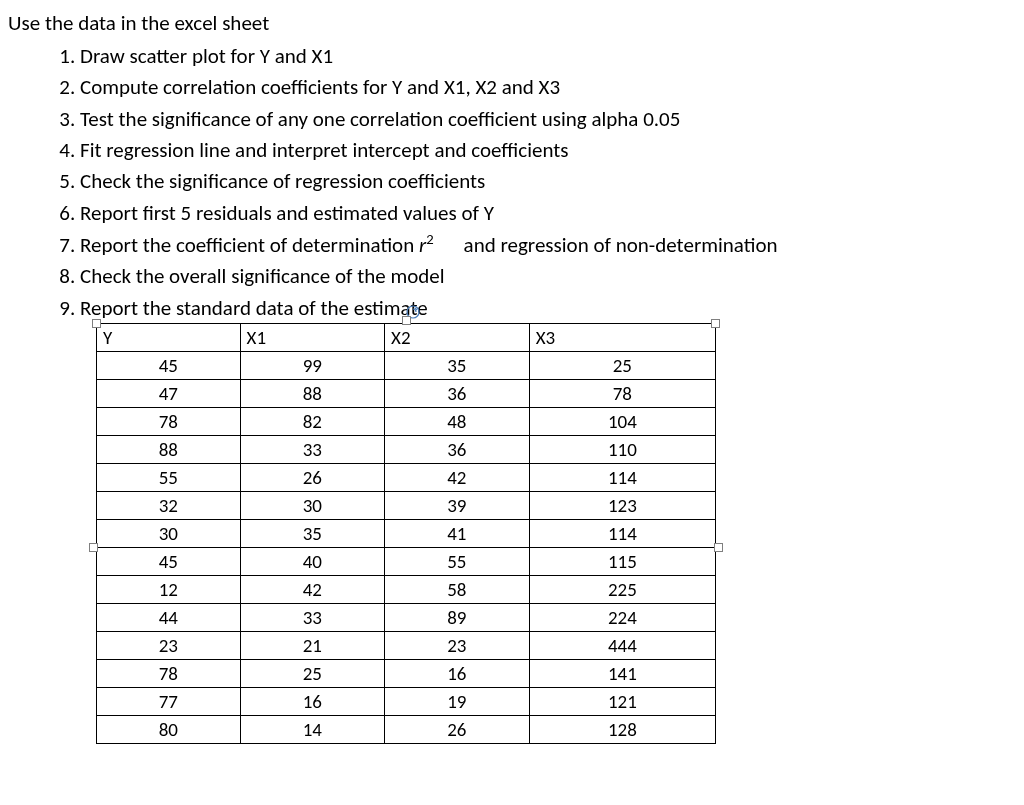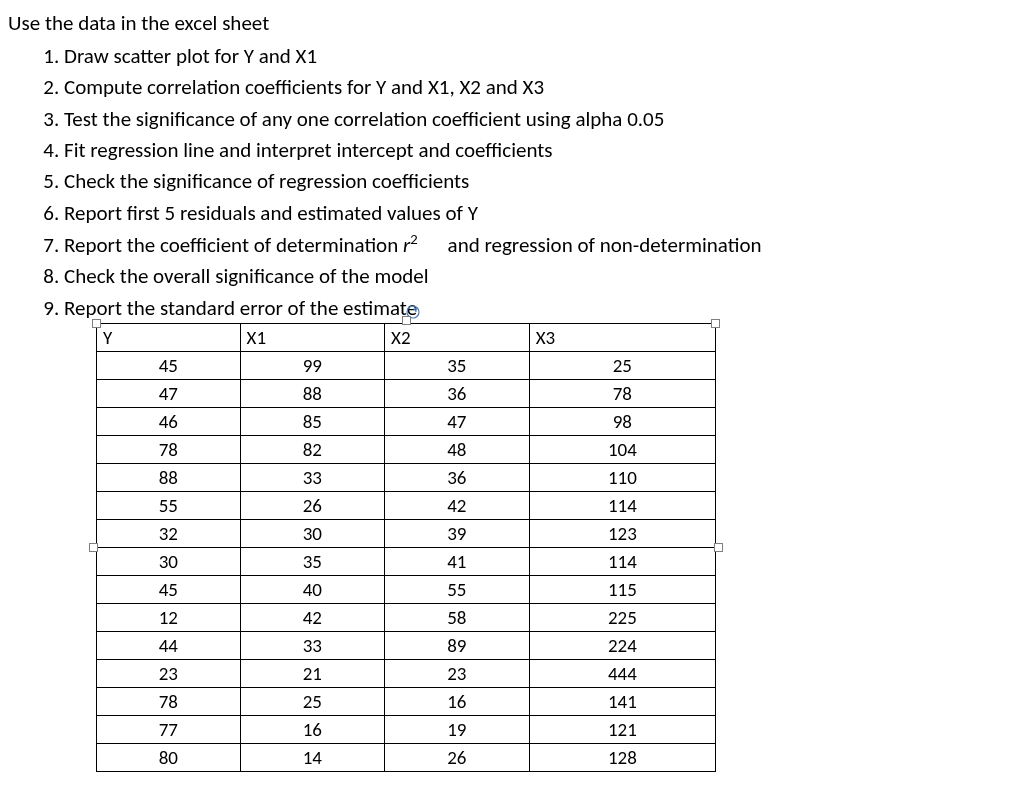--- a/index.html
+++ b/index.html
@@ -13,21 +13,21 @@
       box-sizing: border-box;
     }
     .intro {
       margin: 8px 0 6px 0;
     }
     ol.main-list {
       margin: 0 0 0 8px;
       padding-left: 48px;
     }
     ol.main-list li {
-      margin: 3px 0;
+      margin: 3px 16px;
       line-height: 1.35;
     }
     .r2-sup {
       font-style: italic;
     }
     .r2-sup sup {
       font-size: 0.7em;
       font-style: normal;
     }
     .gap {
@@ -89,21 +89,21 @@
   <li>Draw scatter plot for Y and X1</li>
   <li>Compute correlation coefficients for Y and X1, X2 and X3</li>
   <li>Test the significance of any one correlation coefficient using alpha 0.05</li>
   <li>Fit regression line and interpret intercept and coefficients</li>
   <li>Check the significance of regression coefficients</li>
   <li>Report first 5 residuals and estimated values of Y</li>
   <li>
     <span>Report the coefficient of determination </span><span class="r2-sup"><span>r</span><sup>2</sup></span><span class="gap"></span><span>and regression of non-determination</span>
   </li>
   <li>Check the overall significance of the model</li>
-  <li>Report the standard error of the estimate</li>
+  <li>Report the standard data of the estimate</li>
 </ol>
 
 <div class="table-wrap">
   <span class="crop-icon">
     <svg viewBox="0 0 14 14" width="14" height="14">
       <circle cx="7" cy="7" r="6" fill="none" stroke="#4a7ebb" stroke-width="1.2"></circle>
       <path d="M7 4 A3 3 0 0 1 10 7" fill="none" stroke="#4a7ebb" stroke-width="1.2"></path>
       <path d="M9 3 L11 5" stroke="#4a7ebb" stroke-width="1.2"></path>
     </svg>
   </span>
@@ -123,26 +123,20 @@
           <td>35</td>
           <td>25</td>
         </tr>
         <tr>
           <td>47</td>
           <td>88</td>
           <td>36</td>
           <td>78</td>
         </tr>
         <tr>
-          <td>46</td>
-          <td>85</td>
-          <td>47</td>
-          <td>98</td>
-        </tr>
-        <tr>
           <td>78</td>
           <td>82</td>
           <td>48</td>
           <td>104</td>
         </tr>
         <tr>
           <td>88</td>
           <td>33</td>
           <td>36</td>
           <td>110</td>

